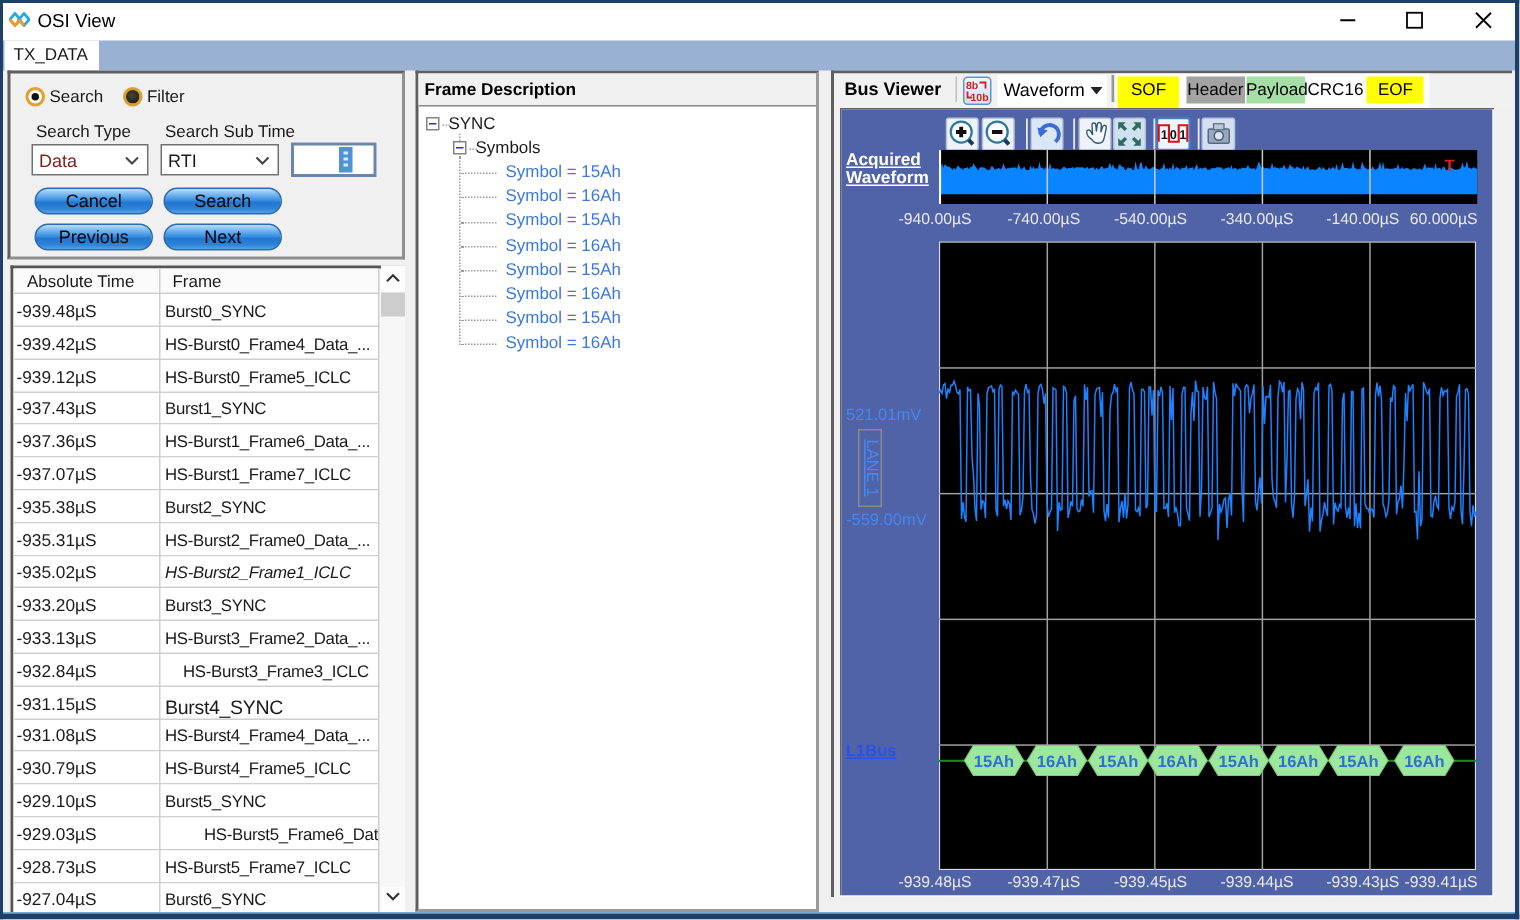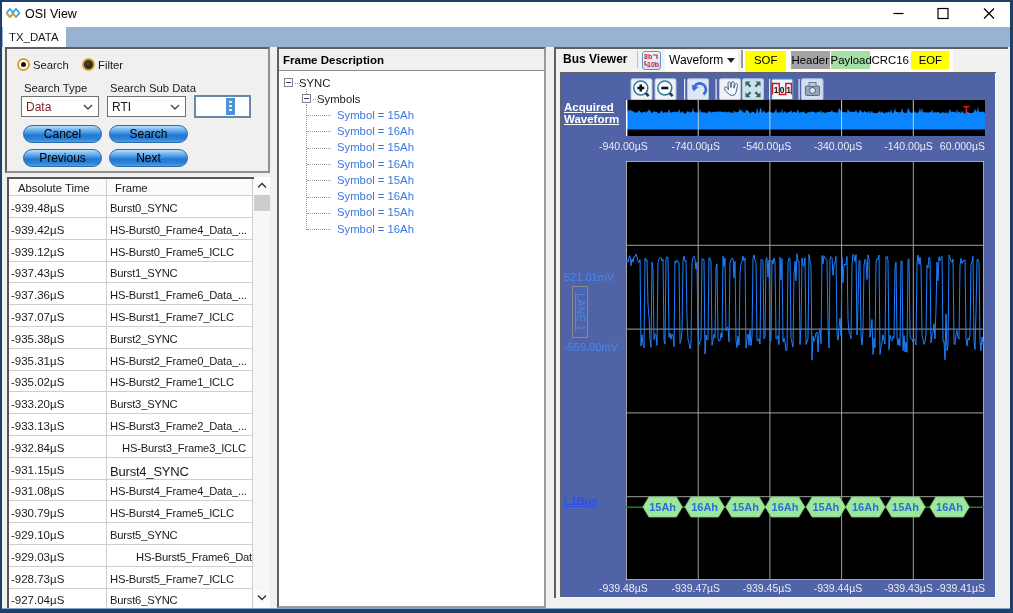--- a/index.html
+++ b/index.html
@@ -22,21 +22,21 @@
 <div class="abs" style="left:2px;top:27px;width:1008px;height:20px;background:#99b1d2;"></div>
 <div class="abs" style="left:3px;top:27px;width:63px;height:20px;background:#ffffff;"></div>
 <div style="position:absolute;left:9px;top:31px;font-size:11.4px;color:#1a1a1a;font-weight:normal;white-space:nowrap;">TX_DATA</div>
 <div class="abs" style="left:5px;top:47px;width:265px;height:126px;background:#f0f0f0;border:2px solid;border-color:#5f5f5f #8f8f8f #8f8f8f #5f5f5f;"></div>
 <div class="abs" style="left:17px;top:58px;width:13px;height:13px;border-radius:50%;background:#fff;border:2px solid #e2a02b;"></div>
 <div class="abs" style="left:21px;top:62px;width:5px;height:5px;border-radius:50%;background:#111;"></div>
 <div style="position:absolute;left:33px;top:59px;font-size:11.3px;color:#1a1a1a;font-weight:normal;white-space:nowrap;">Search</div>
 <div class="abs" style="left:82px;top:58px;width:13px;height:13px;border-radius:50%;background:radial-gradient(circle at 45% 40%,#4a4636 0%,#21201a 70%);border:2px solid #d8a02c;"></div>
 <div style="position:absolute;left:98px;top:59px;font-size:11.3px;color:#1a1a1a;font-weight:normal;white-space:nowrap;">Filter</div>
 <div style="position:absolute;left:24px;top:82px;font-size:11.3px;color:#1a1a1a;font-weight:normal;white-space:nowrap;">Search Type</div>
-<div style="position:absolute;left:110px;top:82px;font-size:11.3px;color:#1a1a1a;font-weight:normal;white-space:nowrap;">Search Sub Data</div>
+<div style="position:absolute;left:110px;top:82px;font-size:11.3px;color:#1a1a1a;font-weight:normal;white-space:nowrap;">Search Sub Time</div>
 <div class="abs" style="left:21px;top:96px;width:78px;height:21px;background:#fff;border:1px solid #707070;"></div>
     <div style="position:absolute;left:26px;top:100px;font-size:12px;color:#7f1d1d;font-weight:normal;white-space:nowrap;">Data</div>
     <svg class="abs" style="left:83px;top:104px;" width="10" height="6" viewBox="0 0 10 6">
       <path d="M1 1 L5 5 L9 1" fill="none" stroke="#444" stroke-width="1.4"></path>
     </svg>
 <div class="abs" style="left:107px;top:96px;width:79px;height:21px;background:#fff;border:1px solid #707070;"></div>
     <div style="position:absolute;left:112px;top:100px;font-size:12px;color:#1a1a1a;font-weight:normal;white-space:nowrap;">RTI</div>
     <svg class="abs" style="left:170px;top:104px;" width="10" height="6" viewBox="0 0 10 6">
       <path d="M1 1 L5 5 L9 1" fill="none" stroke="#444" stroke-width="1.4"></path>
     </svg>
@@ -72,21 +72,21 @@
 <div style="position:absolute;left:11px;top:311.0px;font-size:11.5px;color:#1a1a1a;font-weight:normal;white-space:nowrap;">-937.07µS</div>
 <div class="abs" style="left:110px;top:311.0px;width:142px;font-size:11.2px;letter-spacing:-0.2px;color:#1a1a1a;white-space:nowrap;overflow:hidden;">HS-Burst1_Frame7_ICLC</div>
 <div class="abs" style="left:9px;top:327.0px;width:243px;height:21.8px;background:#fff;border-bottom:1px solid #cfcfcf;"></div>
 <div style="position:absolute;left:11px;top:332.8px;font-size:11.5px;color:#1a1a1a;font-weight:normal;white-space:nowrap;">-935.38µS</div>
 <div class="abs" style="left:110px;top:332.8px;width:142px;font-size:11.2px;letter-spacing:-0.2px;color:#1a1a1a;white-space:nowrap;overflow:hidden;">Burst2_SYNC</div>
 <div class="abs" style="left:9px;top:348.8px;width:243px;height:21.8px;background:#fff;border-bottom:1px solid #cfcfcf;"></div>
 <div style="position:absolute;left:11px;top:354.59999999999997px;font-size:11.5px;color:#1a1a1a;font-weight:normal;white-space:nowrap;">-935.31µS</div>
 <div class="abs" style="left:110px;top:354.6px;width:142px;font-size:11.2px;letter-spacing:-0.2px;color:#1a1a1a;white-space:nowrap;overflow:hidden;">HS-Burst2_Frame0_Data_...</div>
 <div class="abs" style="left:9px;top:370.6px;width:243px;height:21.8px;background:#fff;border-bottom:1px solid #cfcfcf;"></div>
 <div style="position:absolute;left:11px;top:376.40000000000003px;font-size:11.5px;color:#1a1a1a;font-weight:normal;white-space:nowrap;">-935.02µS</div>
-<div class="abs" style="left:110px;top:376.4px;width:142px;font-size:11.2px;letter-spacing:-0.2px;color:#1a1a1a;white-space:nowrap;overflow:hidden;">HS-Burst2_Frame1_ICLC</div>
+<div class="abs" style="left:110px;top:376.4px;width:142px;font-size:11.2px;letter-spacing:-0.2px;color:#1a1a1a;white-space:nowrap;overflow:hidden;font-style:italic;">HS-Burst2_Frame1_ICLC</div>
 <div class="abs" style="left:9px;top:392.4px;width:243px;height:21.8px;background:#fff;border-bottom:1px solid #cfcfcf;"></div>
 <div style="position:absolute;left:11px;top:398.2px;font-size:11.5px;color:#1a1a1a;font-weight:normal;white-space:nowrap;">-933.20µS</div>
 <div class="abs" style="left:110px;top:398.2px;width:142px;font-size:11.2px;letter-spacing:-0.2px;color:#1a1a1a;white-space:nowrap;overflow:hidden;">Burst3_SYNC</div>
 <div class="abs" style="left:9px;top:414.2px;width:243px;height:21.8px;background:#fff;border-bottom:1px solid #cfcfcf;"></div>
 <div style="position:absolute;left:11px;top:420.0px;font-size:11.5px;color:#1a1a1a;font-weight:normal;white-space:nowrap;">-933.13µS</div>
 <div class="abs" style="left:110px;top:420.0px;width:142px;font-size:11.2px;letter-spacing:-0.2px;color:#1a1a1a;white-space:nowrap;overflow:hidden;">HS-Burst3_Frame2_Data_...</div>
 <div class="abs" style="left:9px;top:436.0px;width:243px;height:21.8px;background:#fff;border-bottom:1px solid #cfcfcf;"></div>
 <div style="position:absolute;left:11px;top:441.8px;font-size:11.5px;color:#1a1a1a;font-weight:normal;white-space:nowrap;">-932.84µS</div>
 <div class="abs" style="left:122px;top:441.8px;width:142px;font-size:11.2px;letter-spacing:-0.2px;color:#1a1a1a;white-space:nowrap;overflow:hidden;">HS-Burst3_Frame3_ICLC</div>
 <div class="abs" style="left:9px;top:457.8px;width:243px;height:21.8px;background:#fff;border-bottom:1px solid #cfcfcf;"></div>

